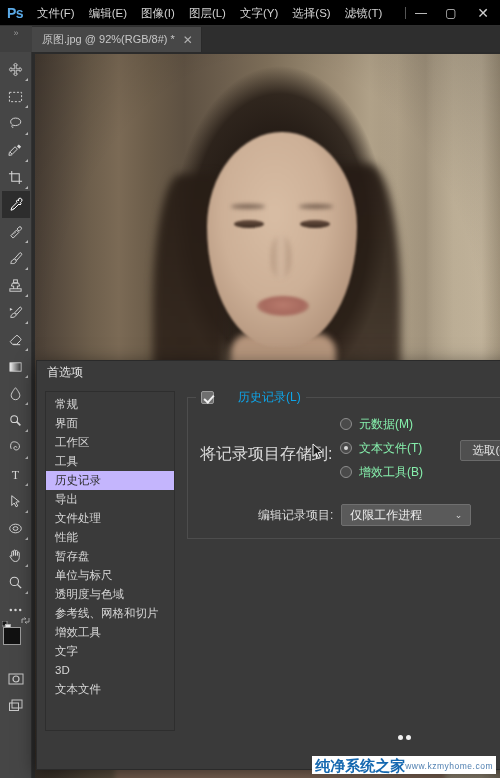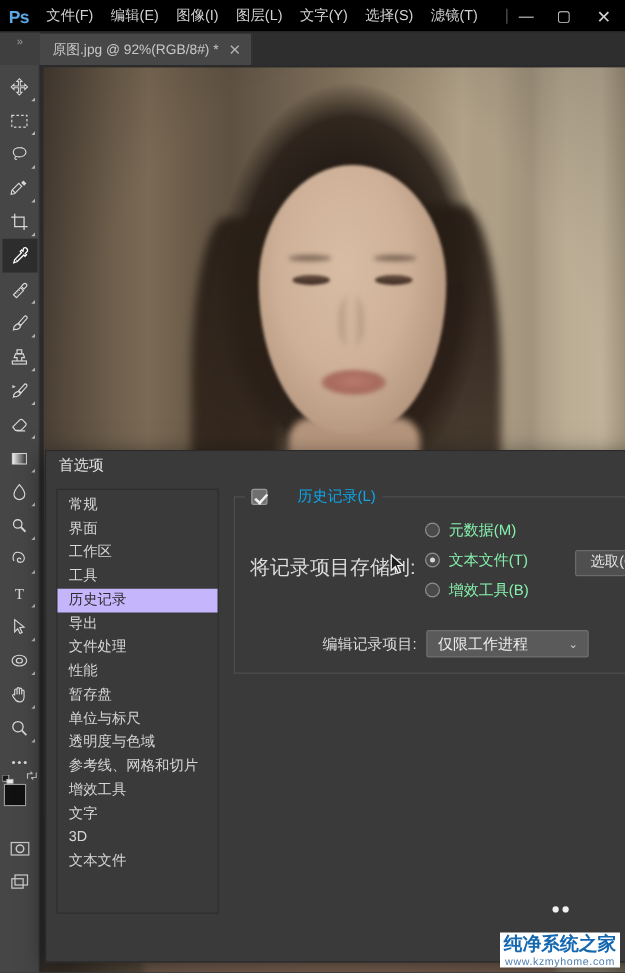--- a/index.html
+++ b/index.html
@@ -254,21 +254,21 @@
     display: flex; flex-direction: column; align-items: center;
     z-index: 60;
   }
   .wm-icon {
     width: 30px; height: 24px; position: relative; margin-bottom: 1px;
   }
   .wm-dot { position:absolute; top:4px; width:5px; height:5px; border-radius:50%; background:#f0f0f0;}
   .wm-dot.a { left: 9px; }
   .wm-dot.b { left: 17px; }
   .wm-band {
-    background: #ffffff; padding: 1px 3px 0 3px; display:flex; flex-direction:column; align-items:center;
+    background: #ffffff; padding: 1px 3px 0 3px; display:flex; flex-direction:row; align-items:center;
   }
   .wm-text {
     color: #1568b0; font-size: 15px; font-weight: bold; letter-spacing: 0px;
     line-height: 17px; white-space: nowrap;
   }
   .wm-url {
     color: #4f7fb0; font-size: 8.5px; letter-spacing: 0.5px;
     line-height: 10px; white-space: nowrap;
   }
 </style>

